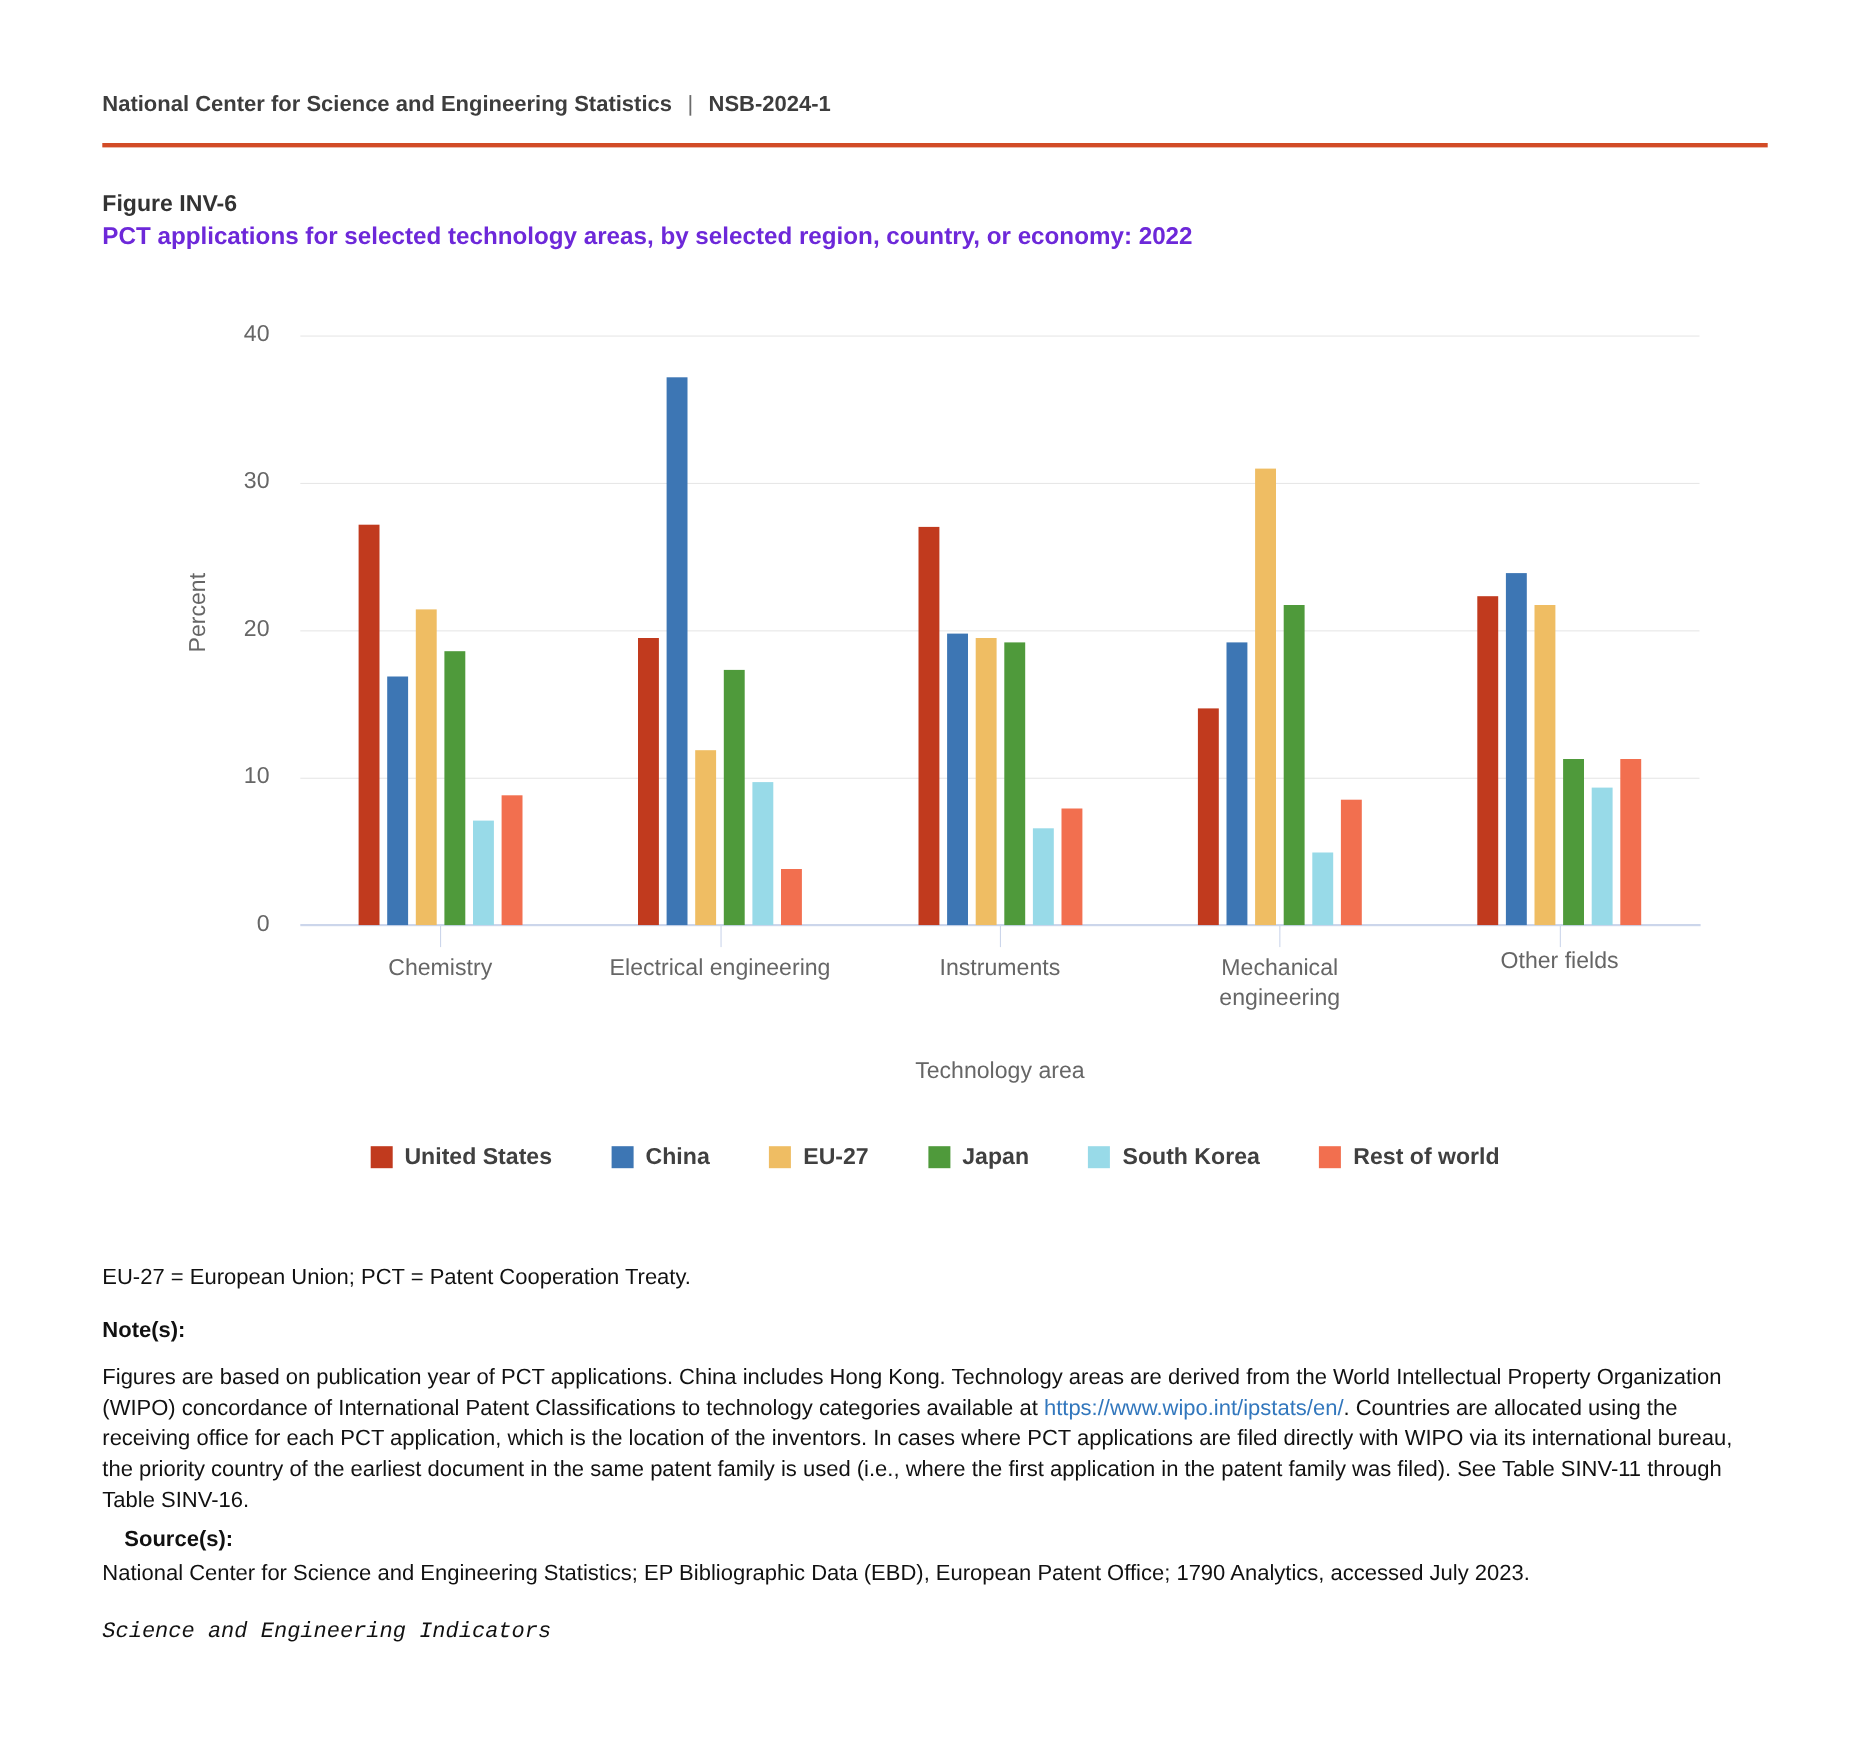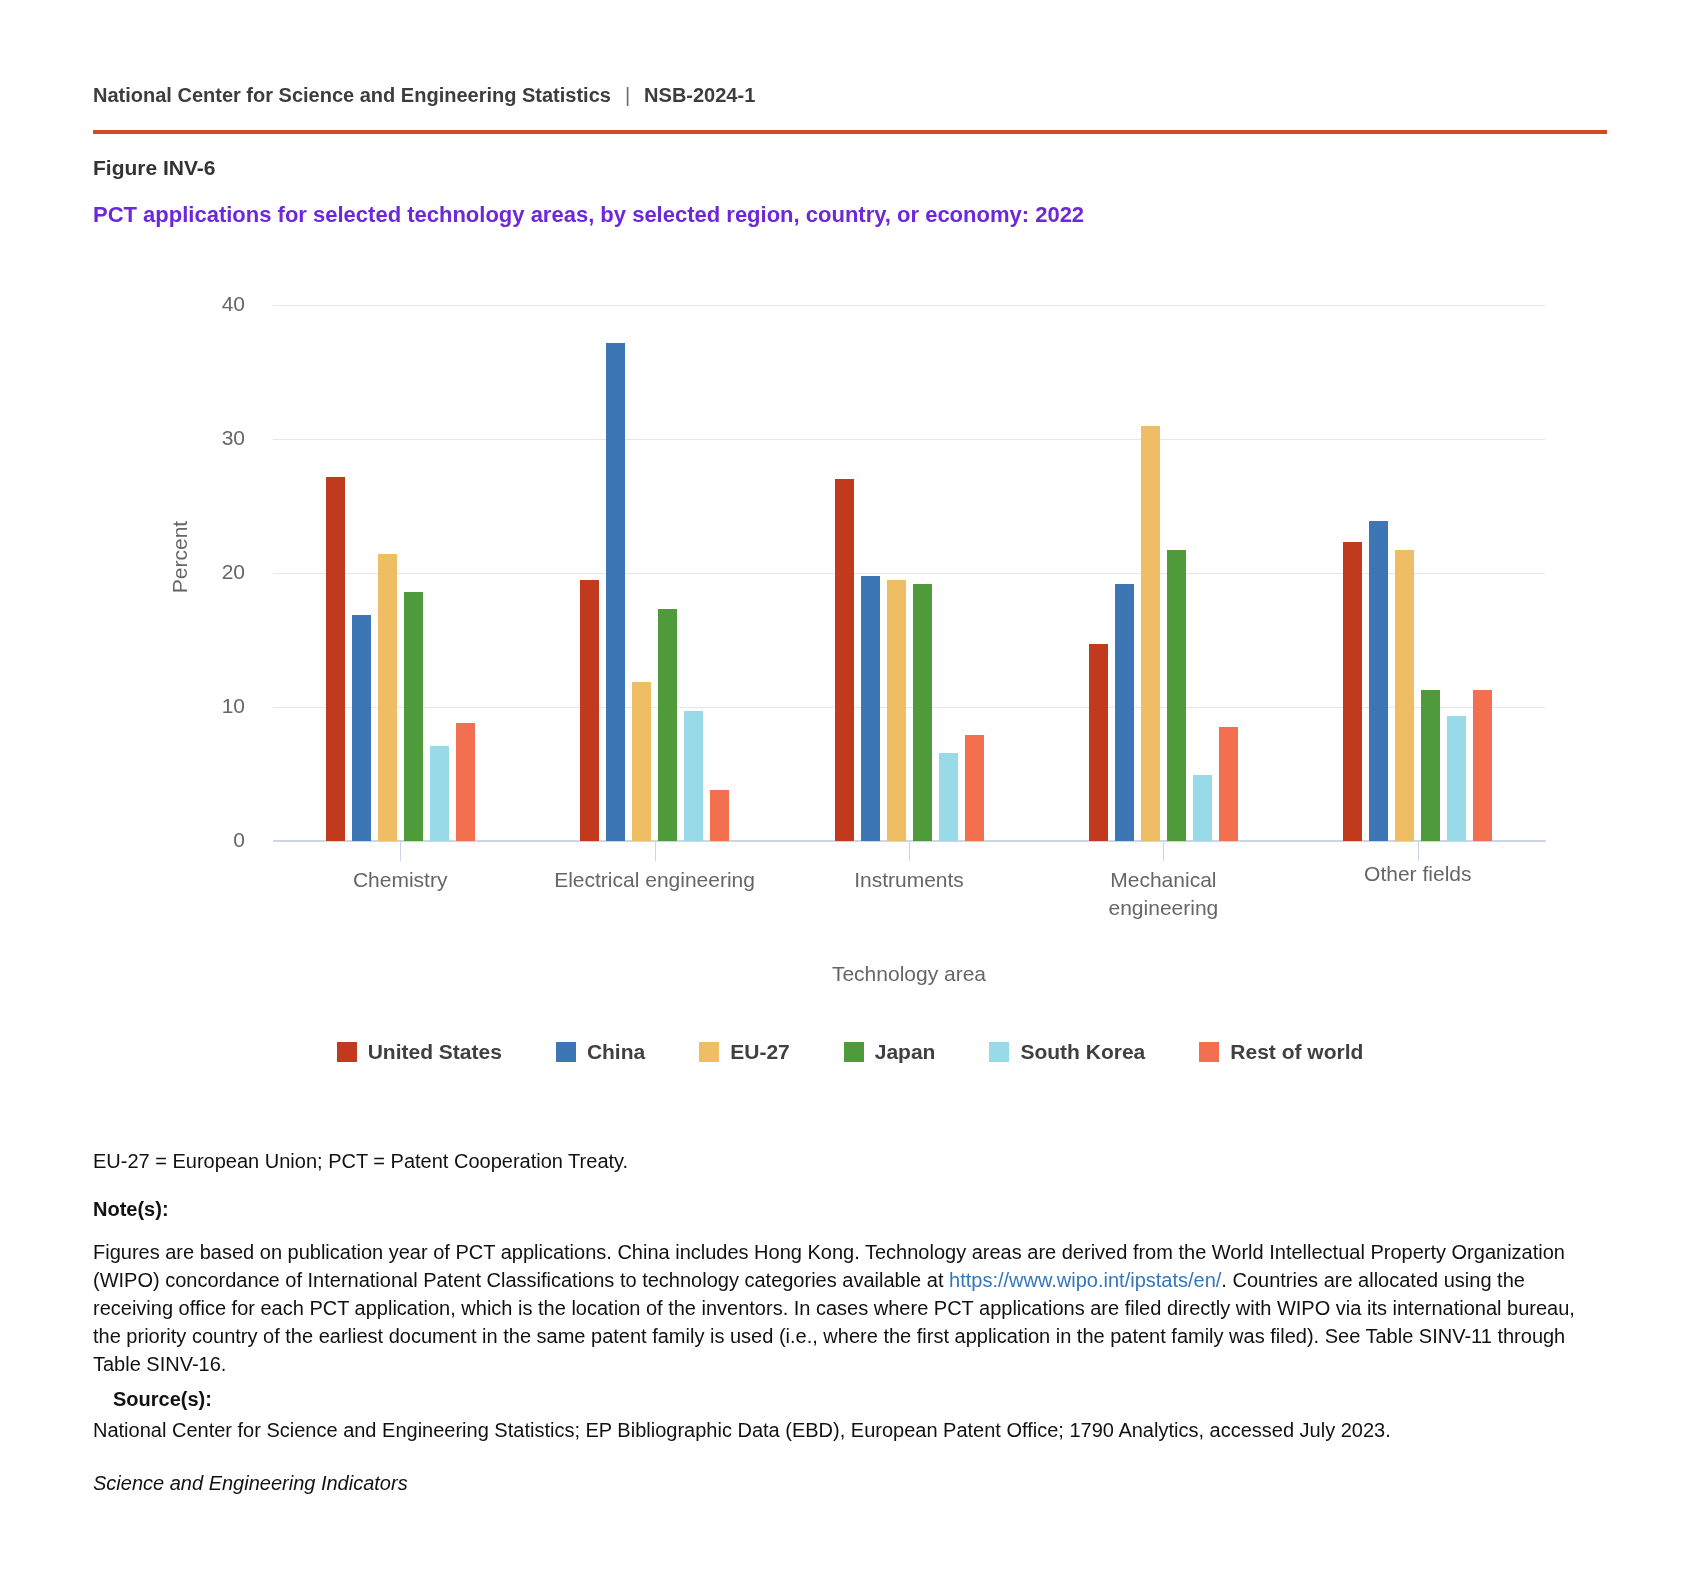--- a/index.html
+++ b/index.html
@@ -5,21 +5,21 @@
   * { margin:0; padding:0; box-sizing:border-box; }
   html,body { background:#ffffff; }
   body { font-family:"Liberation Sans","DejaVu Sans",sans-serif; }
   .page { position:relative; width:1699px; height:1584px; background:#fff; overflow:hidden; }
 
   
   .hdr { position:absolute; left:93px; top:84px; font-size:20px; font-weight:bold; color:#3d3d3d; }
   .hdr .sep { font-weight:400; color:#6b6b6b; padding:0 14px; }
   .rule { position:absolute; left:93px; top:130px; width:1514px; height:4px; background:#d24b26; }
 
-  .fig-label { position:absolute; left:93px; top:156px; font-size:21px; font-weight:bold; color:#333; }
+  .fig-label { position:absolute; left:93px; top:174px; font-size:21px; font-weight:bold; color:#333; }
   .fig-title { position:absolute; left:93px; top:202px; font-size:22px; font-weight:bold; color:#6d28d9; }
 
   
   #chart-layer { position:absolute; left:0; top:0; width:1699px; height:1584px; pointer-events:none; }
   #chart-layer > * { pointer-events:auto; }
   .gridline { position:absolute; left:273px; width:1272px; height:1px; background:#e7e7e7; }
   .x-axis-line { position:absolute; left:273px; top:840px; width:1273px; height:2px; background:#ccd6eb; }
   .ytick { position:absolute; width:70px; text-align:right; font-size:21px; color:#666; }
   .ylab { position:absolute; left:140px; top:545px; width:80px; font-size:21px; color:#666;
           transform:rotate(-90deg); transform-origin:center; text-align:center; }
@@ -39,21 +39,21 @@
 
   
   .abbrev { position:absolute; left:93px; top:1150px; font-size:20px; color:#111; }
   .note-label { position:absolute; left:93px; top:1198px; font-size:20px; font-weight:bold; color:#111; }
   .note-body { position:absolute; left:93px; top:1226px; width:1494px; font-size:20px;
                line-height:28px; color:#111;margin-top:12px; }
   .note-body a { color:#3277bd; text-decoration:none; word-break:break-all; cursor:pointer; }
   .src-label { position:absolute; left:93px; top:1388px; font-size:20px; font-weight:bold; color:#111;margin-left:20px; }
   .src-body { position:absolute; left:93px; top:1416px; width:1494px; font-size:20px;
               line-height:28px; color:#111; }
-  .indicators { position:absolute; left:93px; top:1472px; font-size:20px; font-style:italic; color:#111; }
+  .indicators { position:absolute; left:93px; top:1472px; font-size:20px; font-style:italic; color:#111;font-family:Liberation Mono, monospace; }
 </style>
 </head>
 <body>
 
 <div class="page">
 
   <div class="hdr">
     <span>National Center for Science and Engineering Statistics</span><span class="sep">|</span><span>NSB-2024-1</span>
   </div>
   <div class="rule"></div>

